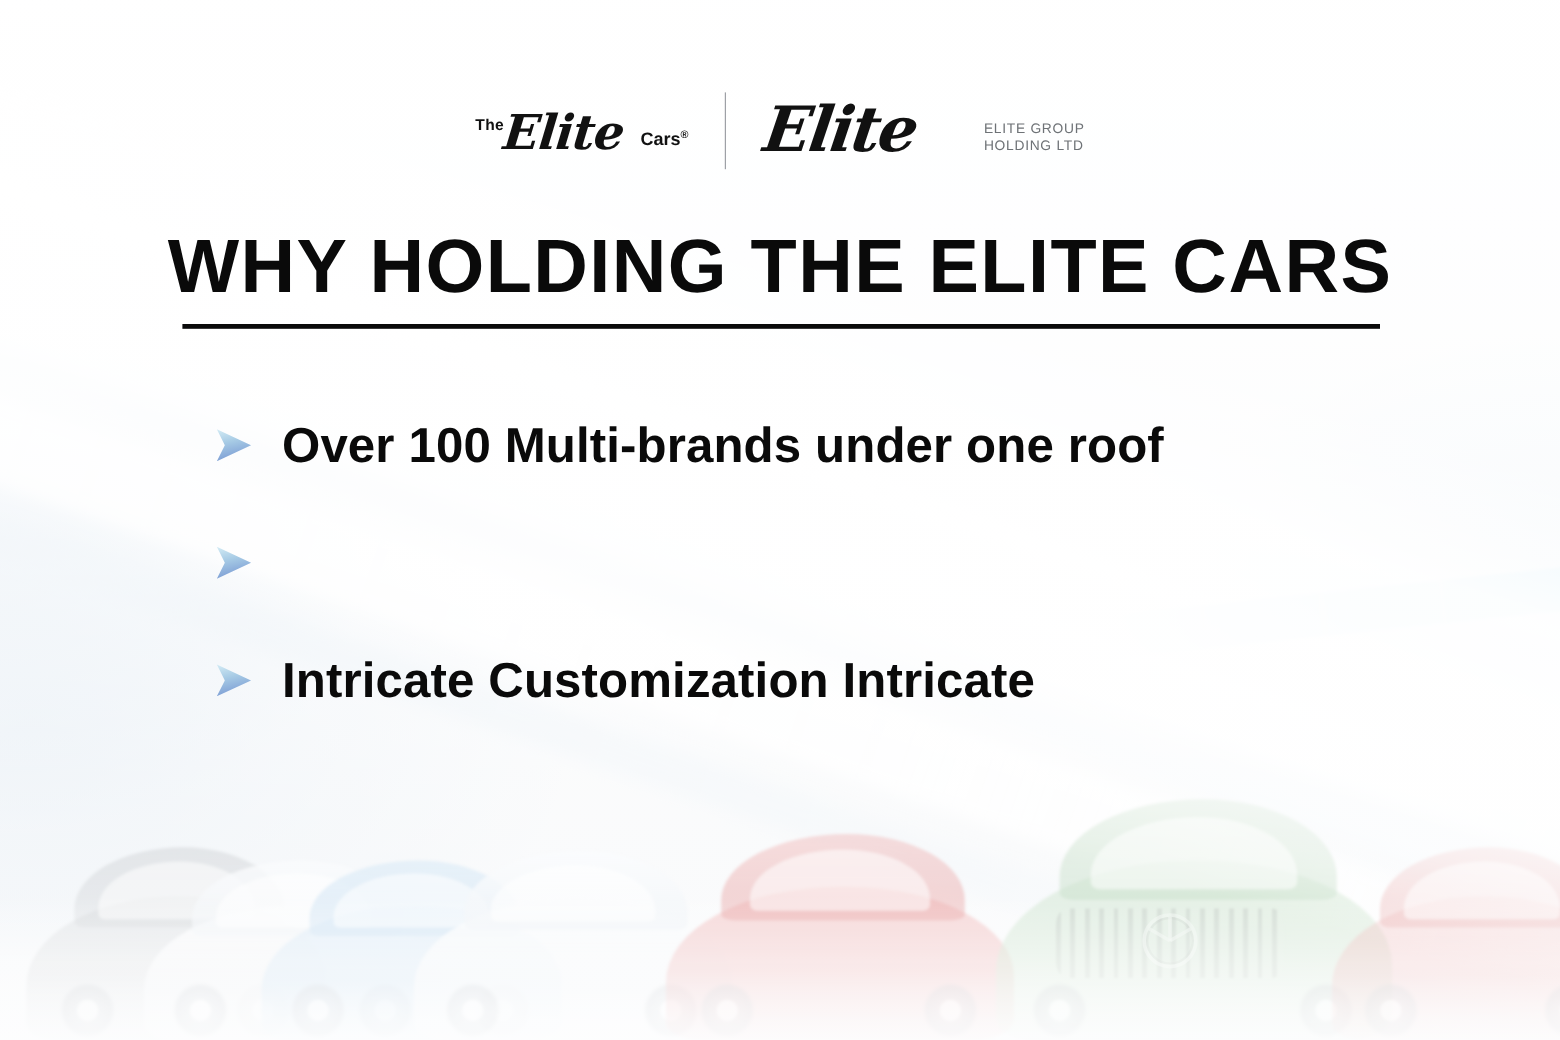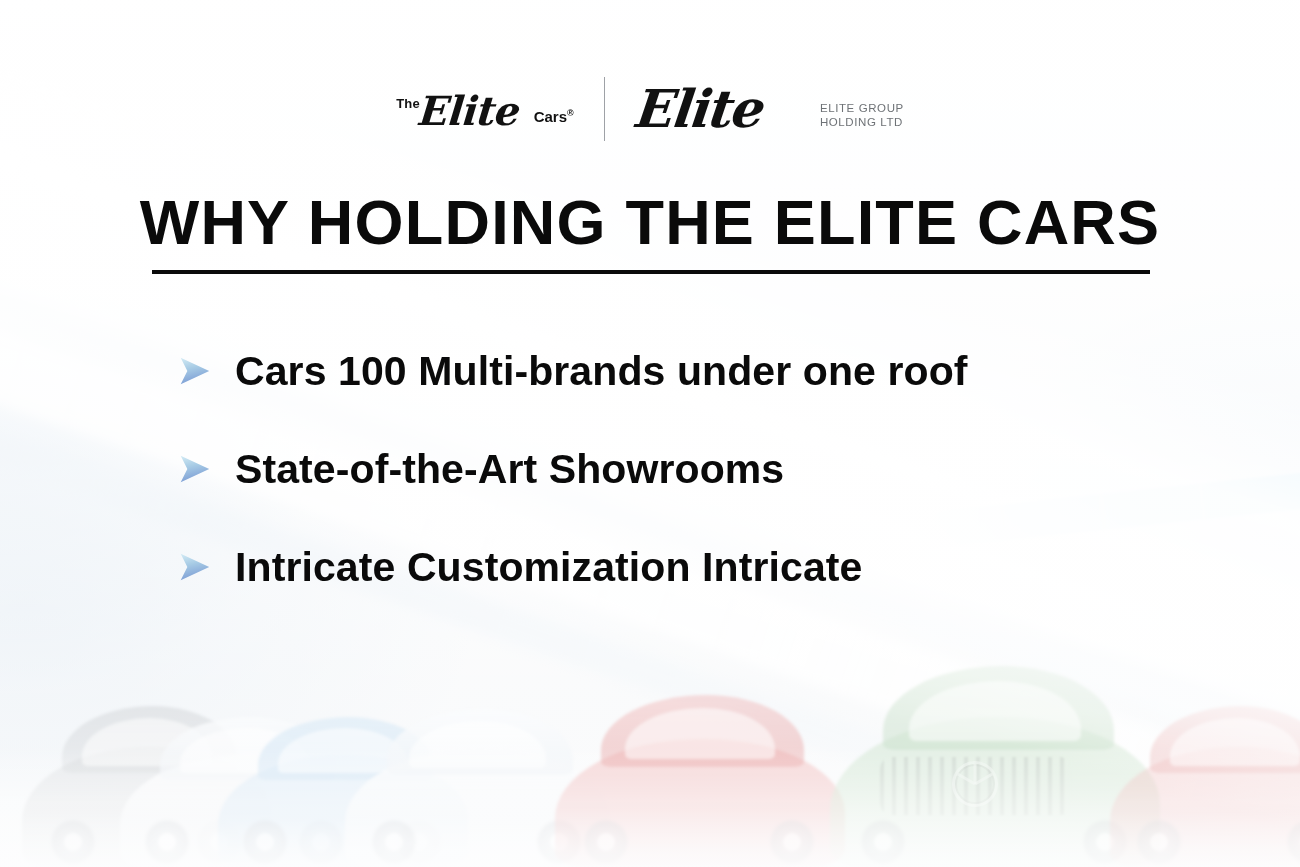--- a/index.html
+++ b/index.html
@@ -357,35 +357,34 @@
         <svg class="bullet-arrow" viewBox="0 0 40 40">
           <defs>
             <linearGradient id="ag1" x1="0" y1="0" x2="0.25" y2="1">
               <stop offset="0%" stop-color="#d4ecf5"></stop>
               <stop offset="45%" stop-color="#a7cbe5"></stop>
               <stop offset="100%" stop-color="#7d9ed5"></stop>
             </linearGradient>
           </defs>
           <path d="M6 6 L36 20 L6 34 L13 20 Z" fill="url(#ag1)"></path>
         </svg>
-        <span class="bullet-text">Cars 100 Multi-brands under one roof</span>
+        <span class="bullet-text">Over 100 Multi-brands under one roof</span>
       </div>
 
       <div class="bullet">
         <svg class="bullet-arrow" viewBox="0 0 40 40">
           <defs>
             <linearGradient id="ag2" x1="0" y1="0" x2="0.25" y2="1">
               <stop offset="0%" stop-color="#d4ecf5"></stop>
               <stop offset="45%" stop-color="#a7cbe5"></stop>
               <stop offset="100%" stop-color="#7d9ed5"></stop>
             </linearGradient>
           </defs>
           <path d="M6 6 L36 20 L6 34 L13 20 Z" fill="url(#ag2)"></path>
         </svg>
-        <span class="bullet-text">State-of-the-Art Showrooms</span>
       </div>
 
       <div class="bullet">
         <svg class="bullet-arrow" viewBox="0 0 40 40">
           <defs>
             <linearGradient id="ag3" x1="0" y1="0" x2="0.25" y2="1">
               <stop offset="0%" stop-color="#d4ecf5"></stop>
               <stop offset="45%" stop-color="#a7cbe5"></stop>
               <stop offset="100%" stop-color="#7d9ed5"></stop>
             </linearGradient>

